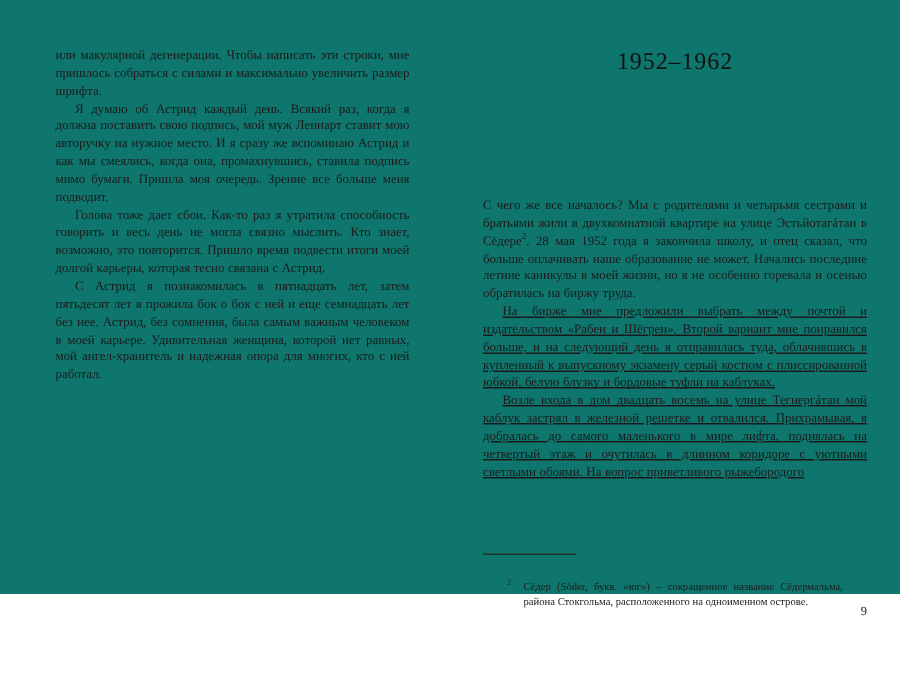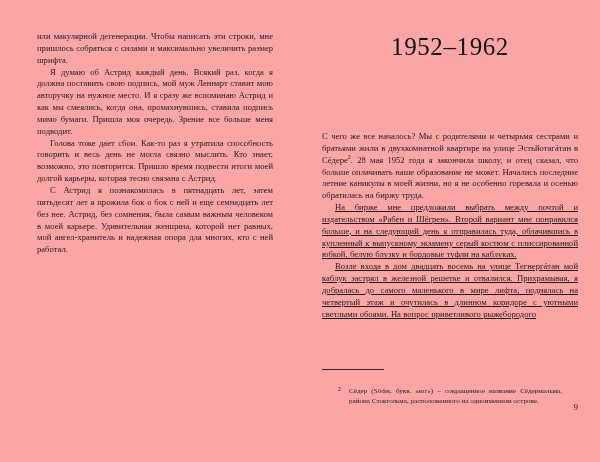--- a/index.html
+++ b/index.html
@@ -19,41 +19,41 @@
 
   .spread {
     position: absolute;
     inset: 0;
     display: flex;
   }
 
   .page {
     position: relative;
     width: 300px;
-    height: 462px;
-    background: #fca5a5;
+    height: 396px;
+    background: #0f766e;
     box-sizing: border-box;
   }
 
   
   .page-left .textblock {
     position: absolute;
     left: 37px;
     top: 31px;
     width: 236px;
   }
 
   
   .page-right .chapter-head {
     position: absolute;
     left: 22px;
     top: 33px;
     width: 256px;
     text-align: center;
-    font-size: 25px;
+    font-size: 16px;
     letter-spacing: 0.6px;
     color: #111;
     font-weight: 400;
   }
 
   .page-right .textblock {
     position: absolute;
     left: 22px;
     top: 131px;
     width: 256px;

